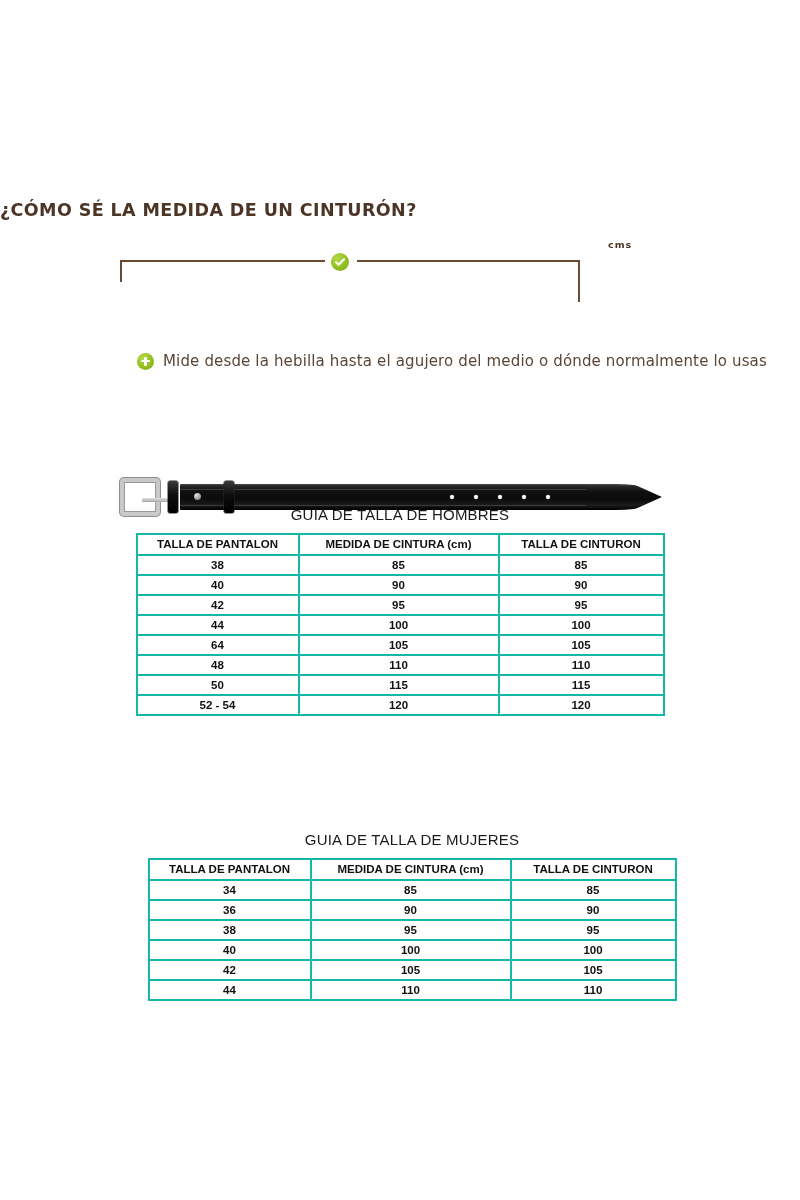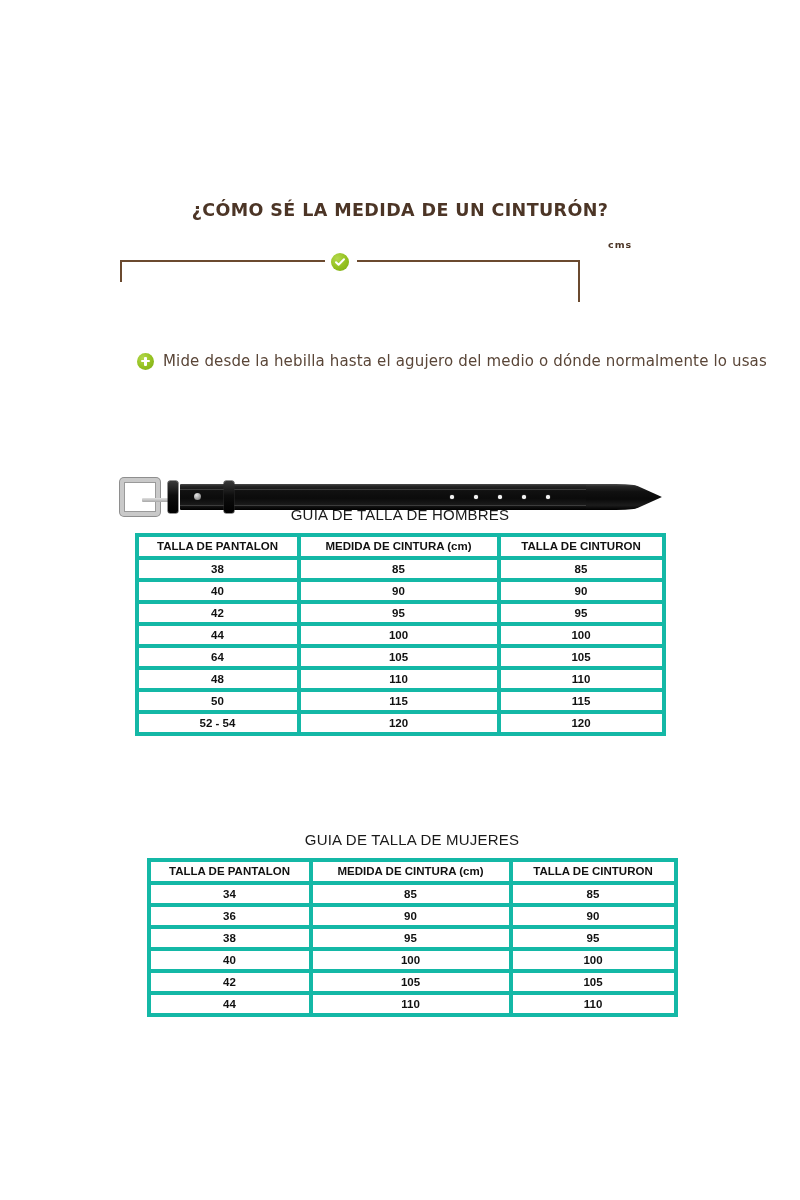--- a/index.html
+++ b/index.html
@@ -22,21 +22,21 @@
   
   .hero {
     position: absolute;
     left: 0;
     top: 190px;
     width: 800px;
     height: 200px;
   }
 
   .hero-title {
-    text-align: center;
+    text-align: left;
     font-size: 17.5px;
     font-weight: bold;
     letter-spacing: 0.4px;
     color: #4c3526;
     font-family: "DejaVu Sans", sans-serif;
     line-height: 1;
     padding-top: 12px;
   }
 
   
@@ -262,21 +262,21 @@
   }
 
   table.size-table {
     width: 527px;
     margin: 0 auto;
     border-collapse: collapse;
     table-layout: fixed;
     border: 1px solid #808080;
   }
   table.size-table td {
-    border: 4px solid #14b8a6;
+    border: 2px solid #14b8a6;
     text-align: center;
     font-size: 11.5px;
     font-weight: bold;
     color: #111111;
     height: 18px;
     line-height: 18px;
     padding: 0;
     font-family: "Liberation Sans", sans-serif;
   }
   table.size-table col.c1 { width: 162px; }

